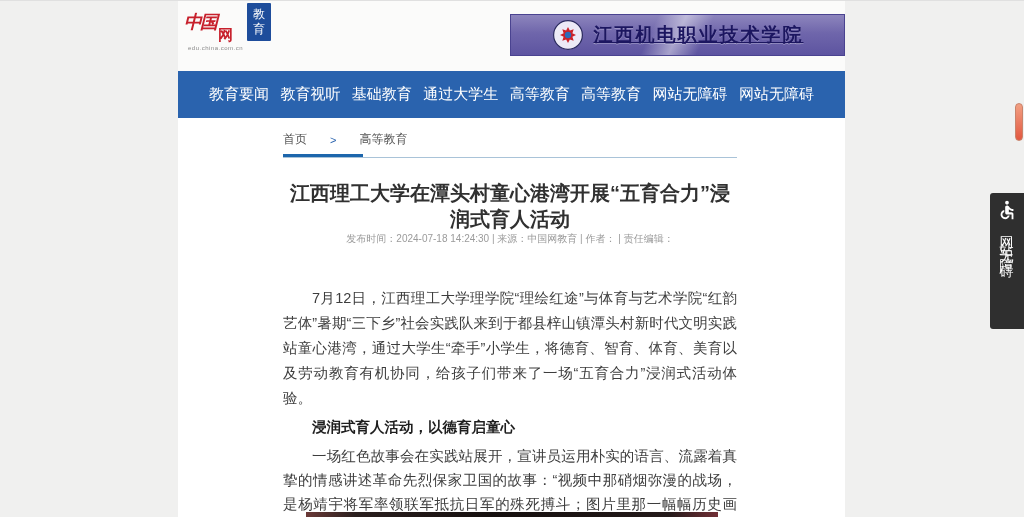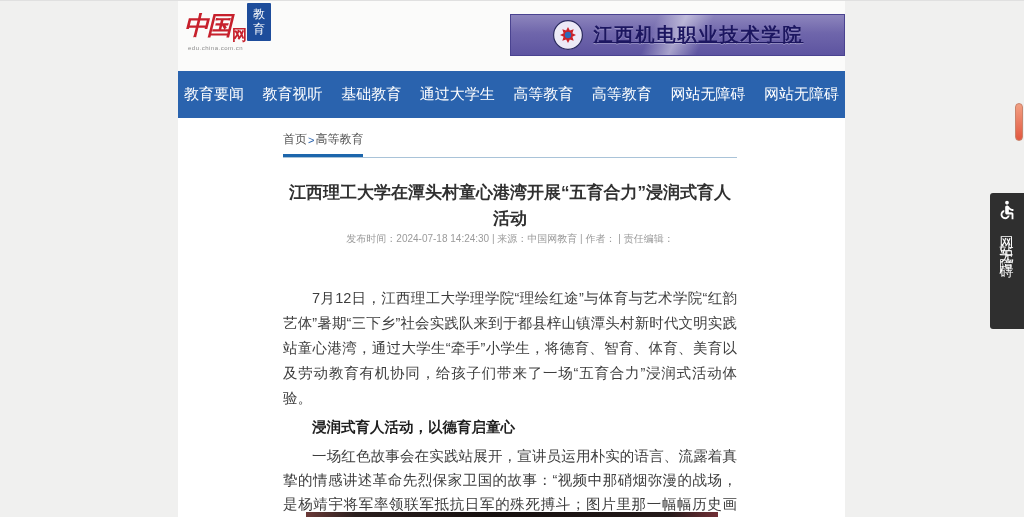--- a/index.html
+++ b/index.html
@@ -15,21 +15,21 @@
   .content-col {
     position:absolute; left:178px; top:0; width:667px; height:517px;
     background:#ffffff;
   }
 
   
   .site-header { position:relative; height:70px; background:#fbfbfa; }
   .logo { position:absolute; left:6px; top:12px; cursor:pointer; }
   .logo-row { display:flex; align-items:flex-start; line-height:1; }
   .logo-zhong {
-    color:#c7202c; font-weight:bold; font-size:25px; font-style:italic;
+    color:#c7202c; font-weight:bold; font-size:18px; font-style:italic;
     letter-spacing:-2px;
   }
   .logo-wang {
     color:#c7202c; font-weight:bold; font-size:15px; margin-top:14px; margin-left:2px;
   }
   .logo-sub { font-size:6px; color:#8a8a8a; margin-top:3px; margin-left:4px; letter-spacing:.5px; }
   .edu-badge {
     position:absolute; left:69px; top:2px; width:24px; height:38px;
     background:#1e4d9b; color:#fff; display:flex; flex-direction:column;
     align-items:center; justify-content:center; font-size:12px; line-height:15px;
@@ -47,41 +47,41 @@
   .banner-name {
     color:#1c1660; font-size:19px; font-weight:bold; letter-spacing:2px;
     text-shadow:0 1px 0 rgba(255,255,255,.25);
     text-decoration:underline;
   }
 
   
   .main-nav {
     position:absolute; left:0; top:70px; width:667px; height:47px;
     background:#2a63ae; display:flex; align-items:center;
-    justify-content:space-between; padding:0 6px;
+    justify-content:space-between; padding:0 31px;
   }
   .nav-item { color:#ffffff; font-size:15px; cursor:pointer; white-space:nowrap; }
 
   
   .article-panel {
     position:absolute; left:0; top:117px; width:667px; height:400px;
     background:#ffffff; padding:13px 108px 0 105px;
   }
-  .breadcrumb { font-size:12px; color:#555; height:17px; display:flex; gap:1px; align-items:center; }
+  .breadcrumb { font-size:12px; color:#555; height:17px; display:flex; gap:23px; align-items:center; }
   .crumb { cursor:pointer; }
   .crumb-sep { color:#2a63ae; font-size:11px; }
 
   .rule { position:relative; height:4px; margin-top:6px; }
   .rule::after {
     content:""; position:absolute; left:0; right:0; bottom:0; height:1px; background:#a9c3d8;
   }
   .rule-accent { position:absolute; left:0; bottom:0; width:80px; height:4px; background:#1d66ac; }
 
   .article-title {
-    margin-top:22px; text-align:center; font-size:17px; line-height:26px;
+    margin-top:22px; text-align:center; font-size:20px; line-height:26px;
     color:#303030; font-weight:600;
   }
   .article-meta {
     margin-top:0; text-align:center; font-size:10px; color:#9b9b9b;
   }
 
   .body-para {
     margin-top:4px; font-size:14.5px; line-height:25px; color:#3d3d3d;
     text-align:justify; text-indent:2em;
   }

